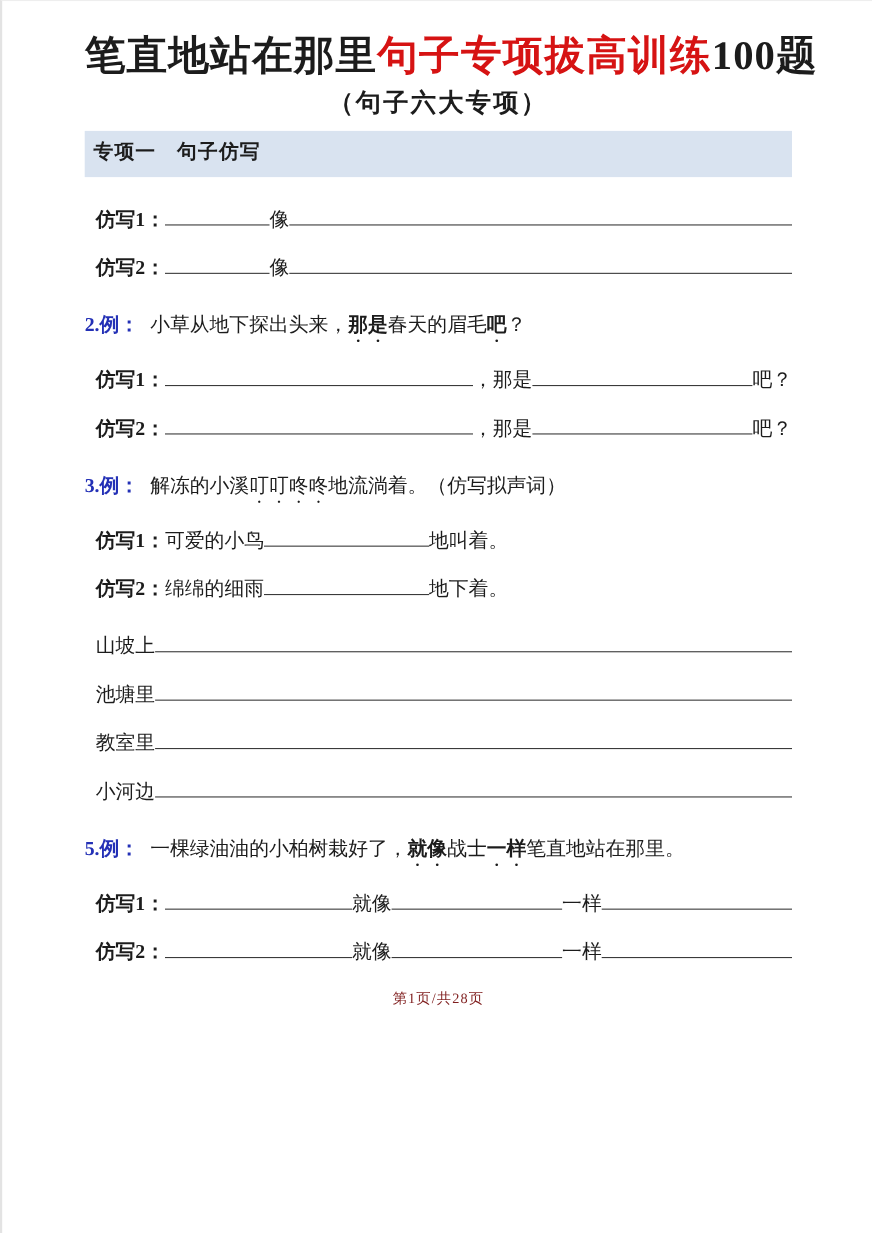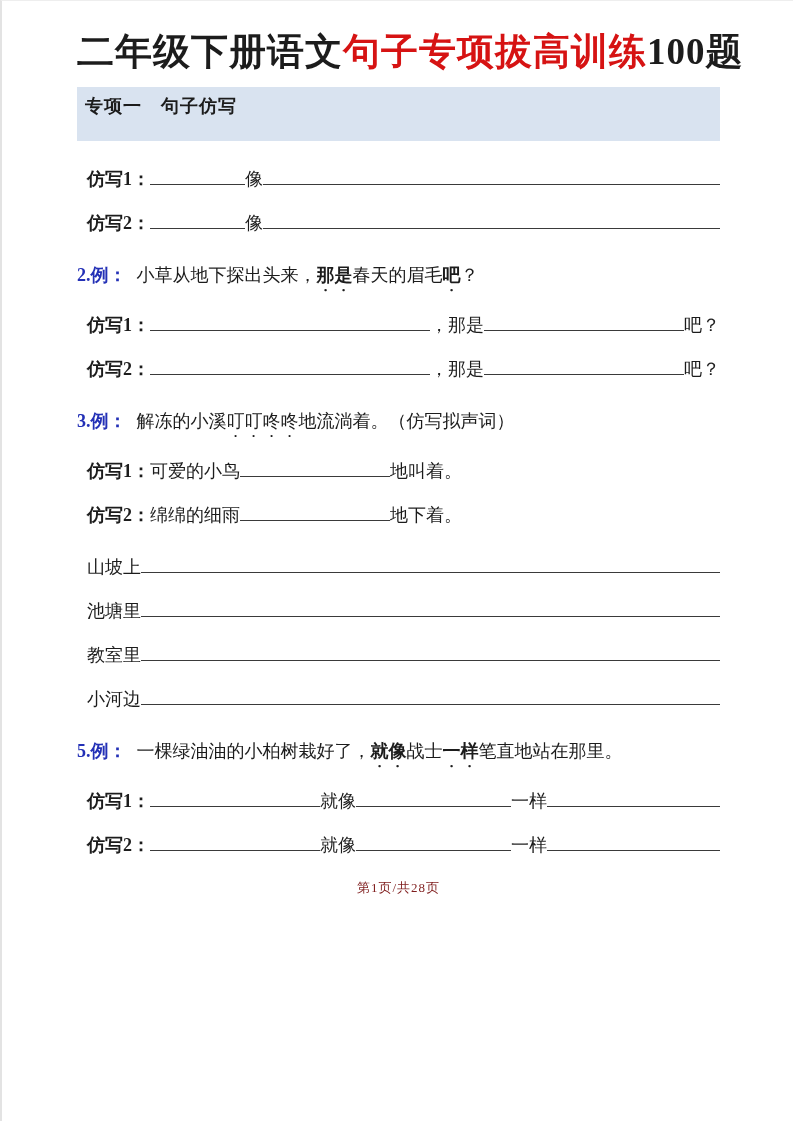--- a/index.html
+++ b/index.html
@@ -25,21 +25,21 @@
   }
   .title .red{color:var(--red);}
   .subtitle{
     text-align:center;font-size:23px;font-weight:bold;letter-spacing:2px;line-height:30px;
     margin-top:2px;
   }
   
   .band{
     margin-top:10px;background:var(--band);
     font-family:"Liberation Sans","DejaVu Sans",sans-serif;
-    font-weight:bold;font-size:18px;line-height:38px;height:54px;
+    font-weight:bold;font-size:18px;line-height:38px;height:42px;
     padding-left:8px;letter-spacing:1px;
   }
   
   .intro{
     margin-top:8px;font-size:19px;line-height:30px;letter-spacing:1px;
     text-indent:2em;text-align:justify;
   }
   
   .item{margin-top:24px;}
   .ex-line{font-size:18px;line-height:28px;}
@@ -63,23 +63,24 @@
   .footer{
     margin-top:20px;text-align:center;font-size:13px;color:#7f1d1d;letter-spacing:1px;
   }
 </style>
 </head>
 <body>
 
 <div class="page">
 
   <div class="title">
-    <span>二年级下册语文</span><span class="red">句子专项拔高训练</span><span>100题</span>
+    <span>笔直地站在那里</span><span class="red">句子专项拔高训练</span><span>100题</span>
   </div>
 
+  <div class="subtitle">（句子六大专项）</div>
 
   <div class="band">专项一　句子仿写</div>
 
 
   <div>
       <div class="item">
         <div class="fill-line">
           <span class="b">仿写1：</span>
           <span class="blank" style="width: 95px;"></span>
           <span>像</span>

